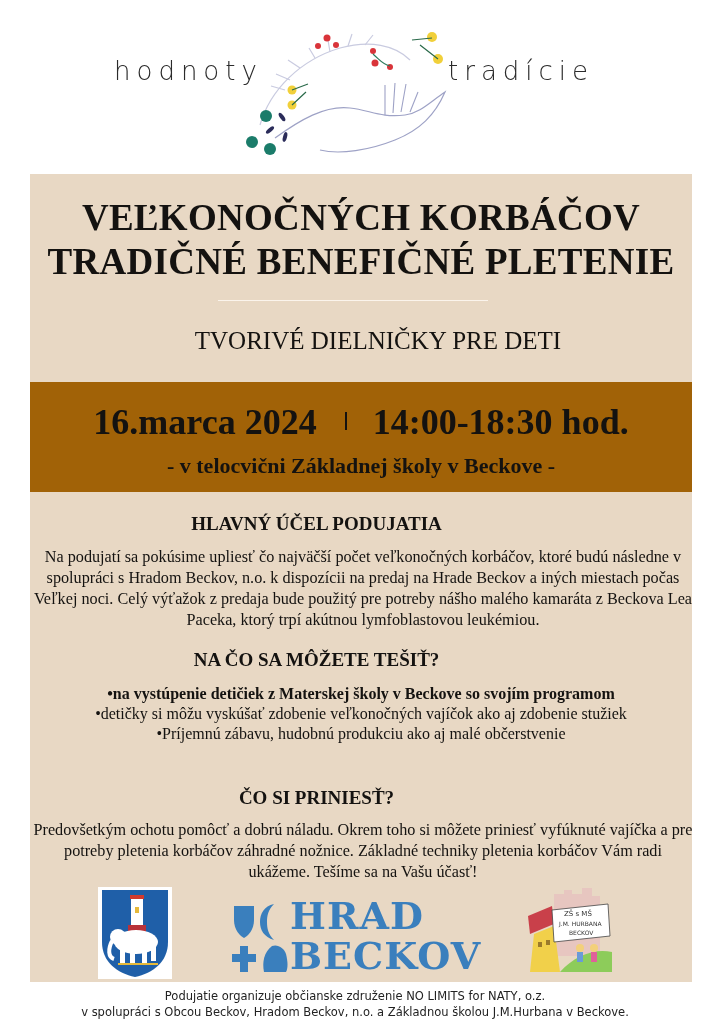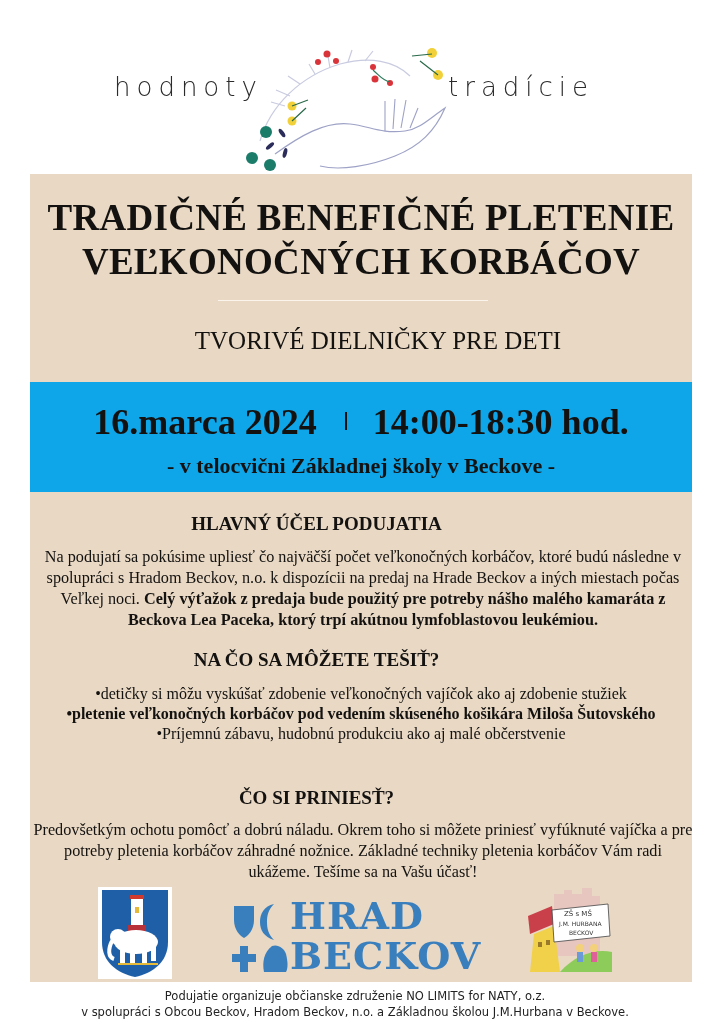--- a/index.html
+++ b/index.html
@@ -1,21 +1,21 @@
 <!DOCTYPE html>
 <html><head>
   <meta charset="utf-8">
   <style>
     html, body { margin: 0; padding: 0; }
     body {
       width: 724px; height: 1024px; background: #ffffff;
       position: relative; overflow: hidden;
       font-family: "Liberation Serif", "DejaVu Serif", serif; color: #141210;
     }
-    .header { position: absolute; left: 0; top: 16px; width: 724px; height: 174px; }
+    .header { position: absolute; left: 0; top: 0; width: 724px; height: 174px; }
     .brand-word {
       position: absolute; top: 56px; font-family: "DejaVu Sans", "Liberation Sans", sans-serif;
       font-weight: 300; font-size: 26px; letter-spacing: 6px; color: #2b2b2b;
     }
     .brand-left { left: 114px; }
     .brand-right { left: 448px; text-align: center; }
     .art { position: absolute; left: 230px; top: 20px; width: 230px; height: 145px; }
 
     .panel {
       position: absolute; left: 30px; top: 174px; width: 662px; height: 808px;
@@ -26,40 +26,40 @@
       font-weight: bold; font-size: 37px; line-height: 44px; letter-spacing: 0.3px;
     }
     .divider {
       position: absolute; left: 188px; top: 126px; width: 270px; height: 1px; background: #fbf4ec;
     }
     .subtitle {
       position: absolute; left: 0; top: 152px; width: 662px; text-align: center;
       font-size: 25px; line-height: 30px; padding-left: 17px;
     }
     .dateband {
-      position: absolute; left: 0; top: 208px; width: 662px; height: 110px; background: #0ea5e9;
+      position: absolute; left: 0; top: 208px; width: 662px; height: 110px; background: #a16207;
     }
     .date-row {
       position: absolute; left: 0; top: 18px; width: 662px; text-align: center;
       font-weight: bold; font-size: 36px; line-height: 44px; white-space: nowrap;
     }
     .date-row .sep { display: inline-block; width: 2px; height: 18px; background: #141210; margin: 0 26px 0 28px; vertical-align: 4px; }
     .venue {
       position: absolute; left: 0; top: 70px; width: 662px; text-align: center;
       font-weight: bold; font-size: 22px; line-height: 28px;
     }
     .section-title {
       position: absolute; left: 0; width: 573px; text-align: center;
       font-weight: bold; font-size: 19px; line-height: 24px;
     }
     .para {
       position: absolute; left: 0; width: 662px; text-align: center;
       font-size: 16.2px; line-height: 21px;
     }
-    .para b { font-weight: bold; }
+    .para b { font-weight: normal; }
     .bullets { position: absolute; left: 0; width: 662px; text-align: center; font-size: 16px; line-height: 20px; }
     .bullets div { white-space: nowrap; }
     .bullets .bold { font-weight: bold; }
 
     .logo { position: absolute; }
     .footer {
       position: absolute; left: 0; top: 988px; width: 710px; text-align: center;
       font-family: "DejaVu Sans", "Liberation Sans", sans-serif; font-size: 11.5px; line-height: 16px; color: #222;
     }
   </style>
@@ -96,40 +96,40 @@
       <circle cx="40" cy="129" r="6" fill="#1b7c6a"></circle>
     <ellipse cx="52" cy="97" rx="2" ry="5" fill="#2b2c5a" transform="rotate(-35 52 97)"></ellipse>
     <ellipse cx="40" cy="110" rx="2" ry="5" fill="#2b2c5a" transform="rotate(50 40 110)"></ellipse>
     <ellipse cx="55" cy="117" rx="2" ry="5" fill="#2b2c5a" transform="rotate(15 55 117)"></ellipse>
   </svg>
   <span class="brand-word brand-right">tradície</span>
 </div>
 
 <div class="panel">
   <div class="title">
+    <div>VEĽKONOČNÝCH KORBÁČOV</div>
     <div>TRADIČNÉ BENEFIČNÉ PLETENIE</div>
-    <div>VEĽKONOČNÝCH KORBÁČOV</div>
   </div>
   <div class="divider"></div>
   <div class="subtitle">TVORIVÉ DIELNIČKY PRE DETI</div>
 
   <div class="dateband">
     <div class="date-row">
       <span>16.marca 2024</span><span class="sep"></span><span>14:00-18:30 hod.</span>
     </div>
     <div class="venue">- v telocvični Základnej školy v Beckove -</div>
   </div>
 
   <div class="section-title" style="top:338px">HLAVNÝ ÚČEL PODUJATIA</div>
   <div class="para" style="top:373px; left:2px;"><span>Na podujatí sa pokúsime upliesť čo najväčší počet veľkonočných korbáčov, ktoré budú následne v spolupráci s Hradom Beckov, n.o. k dispozícii na predaj na Hrade Beckov a iných miestach počas Veľkej noci. </span><b>Celý výťažok z predaja bude použitý pre potreby nášho malého kamaráta z Beckova Lea Paceka, ktorý trpí akútnou lymfoblastovou leukémiou.</b></div>
 
   <div class="section-title" style="top:474px">NA ČO SA MÔŽETE TEŠIŤ?</div>
   <div class="bullets" style="top:510px">
+    <div class="bold">•na vystúpenie detičiek z Materskej školy v Beckove so svojím programom</div>
     <div>•detičky si môžu vyskúšať zdobenie veľkonočných vajíčok ako aj zdobenie stužiek</div>
-    <div class="bold">•pletenie veľkonočných korbáčov pod vedením skúseného košikára Miloša Šutovského</div>
     <div>•Príjemnú zábavu, hudobnú produkciu ako aj malé občerstvenie</div>
   </div>
 
   <div class="section-title" style="top:612px">ČO SI PRINIESŤ?</div>
   <div class="para" style="top:646px; left:2px;">Predovšetkým ochotu pomôcť a dobrú náladu. Okrem toho si môžete priniesť vyfúknuté vajíčka a pre potreby pletenia korbáčov záhradné nožnice. Základné techniky pletenia korbáčov Vám radi ukážeme. Tešíme sa na Vašu účasť!</div>
 
   <svg class="logo" style="left:68px; top:713px;" width="74" height="92" viewBox="0 0 74 92">
     <rect x="0" y="0" width="74" height="92" fill="#ffffff"></rect>
     <path d="M4 3 H70 V55 C70 75 55 86 37 90 C19 86 4 75 4 55 Z" fill="#1f5fa8"></path>
     <rect x="32" y="8" width="14" height="4" fill="#d23a2e"></rect>

